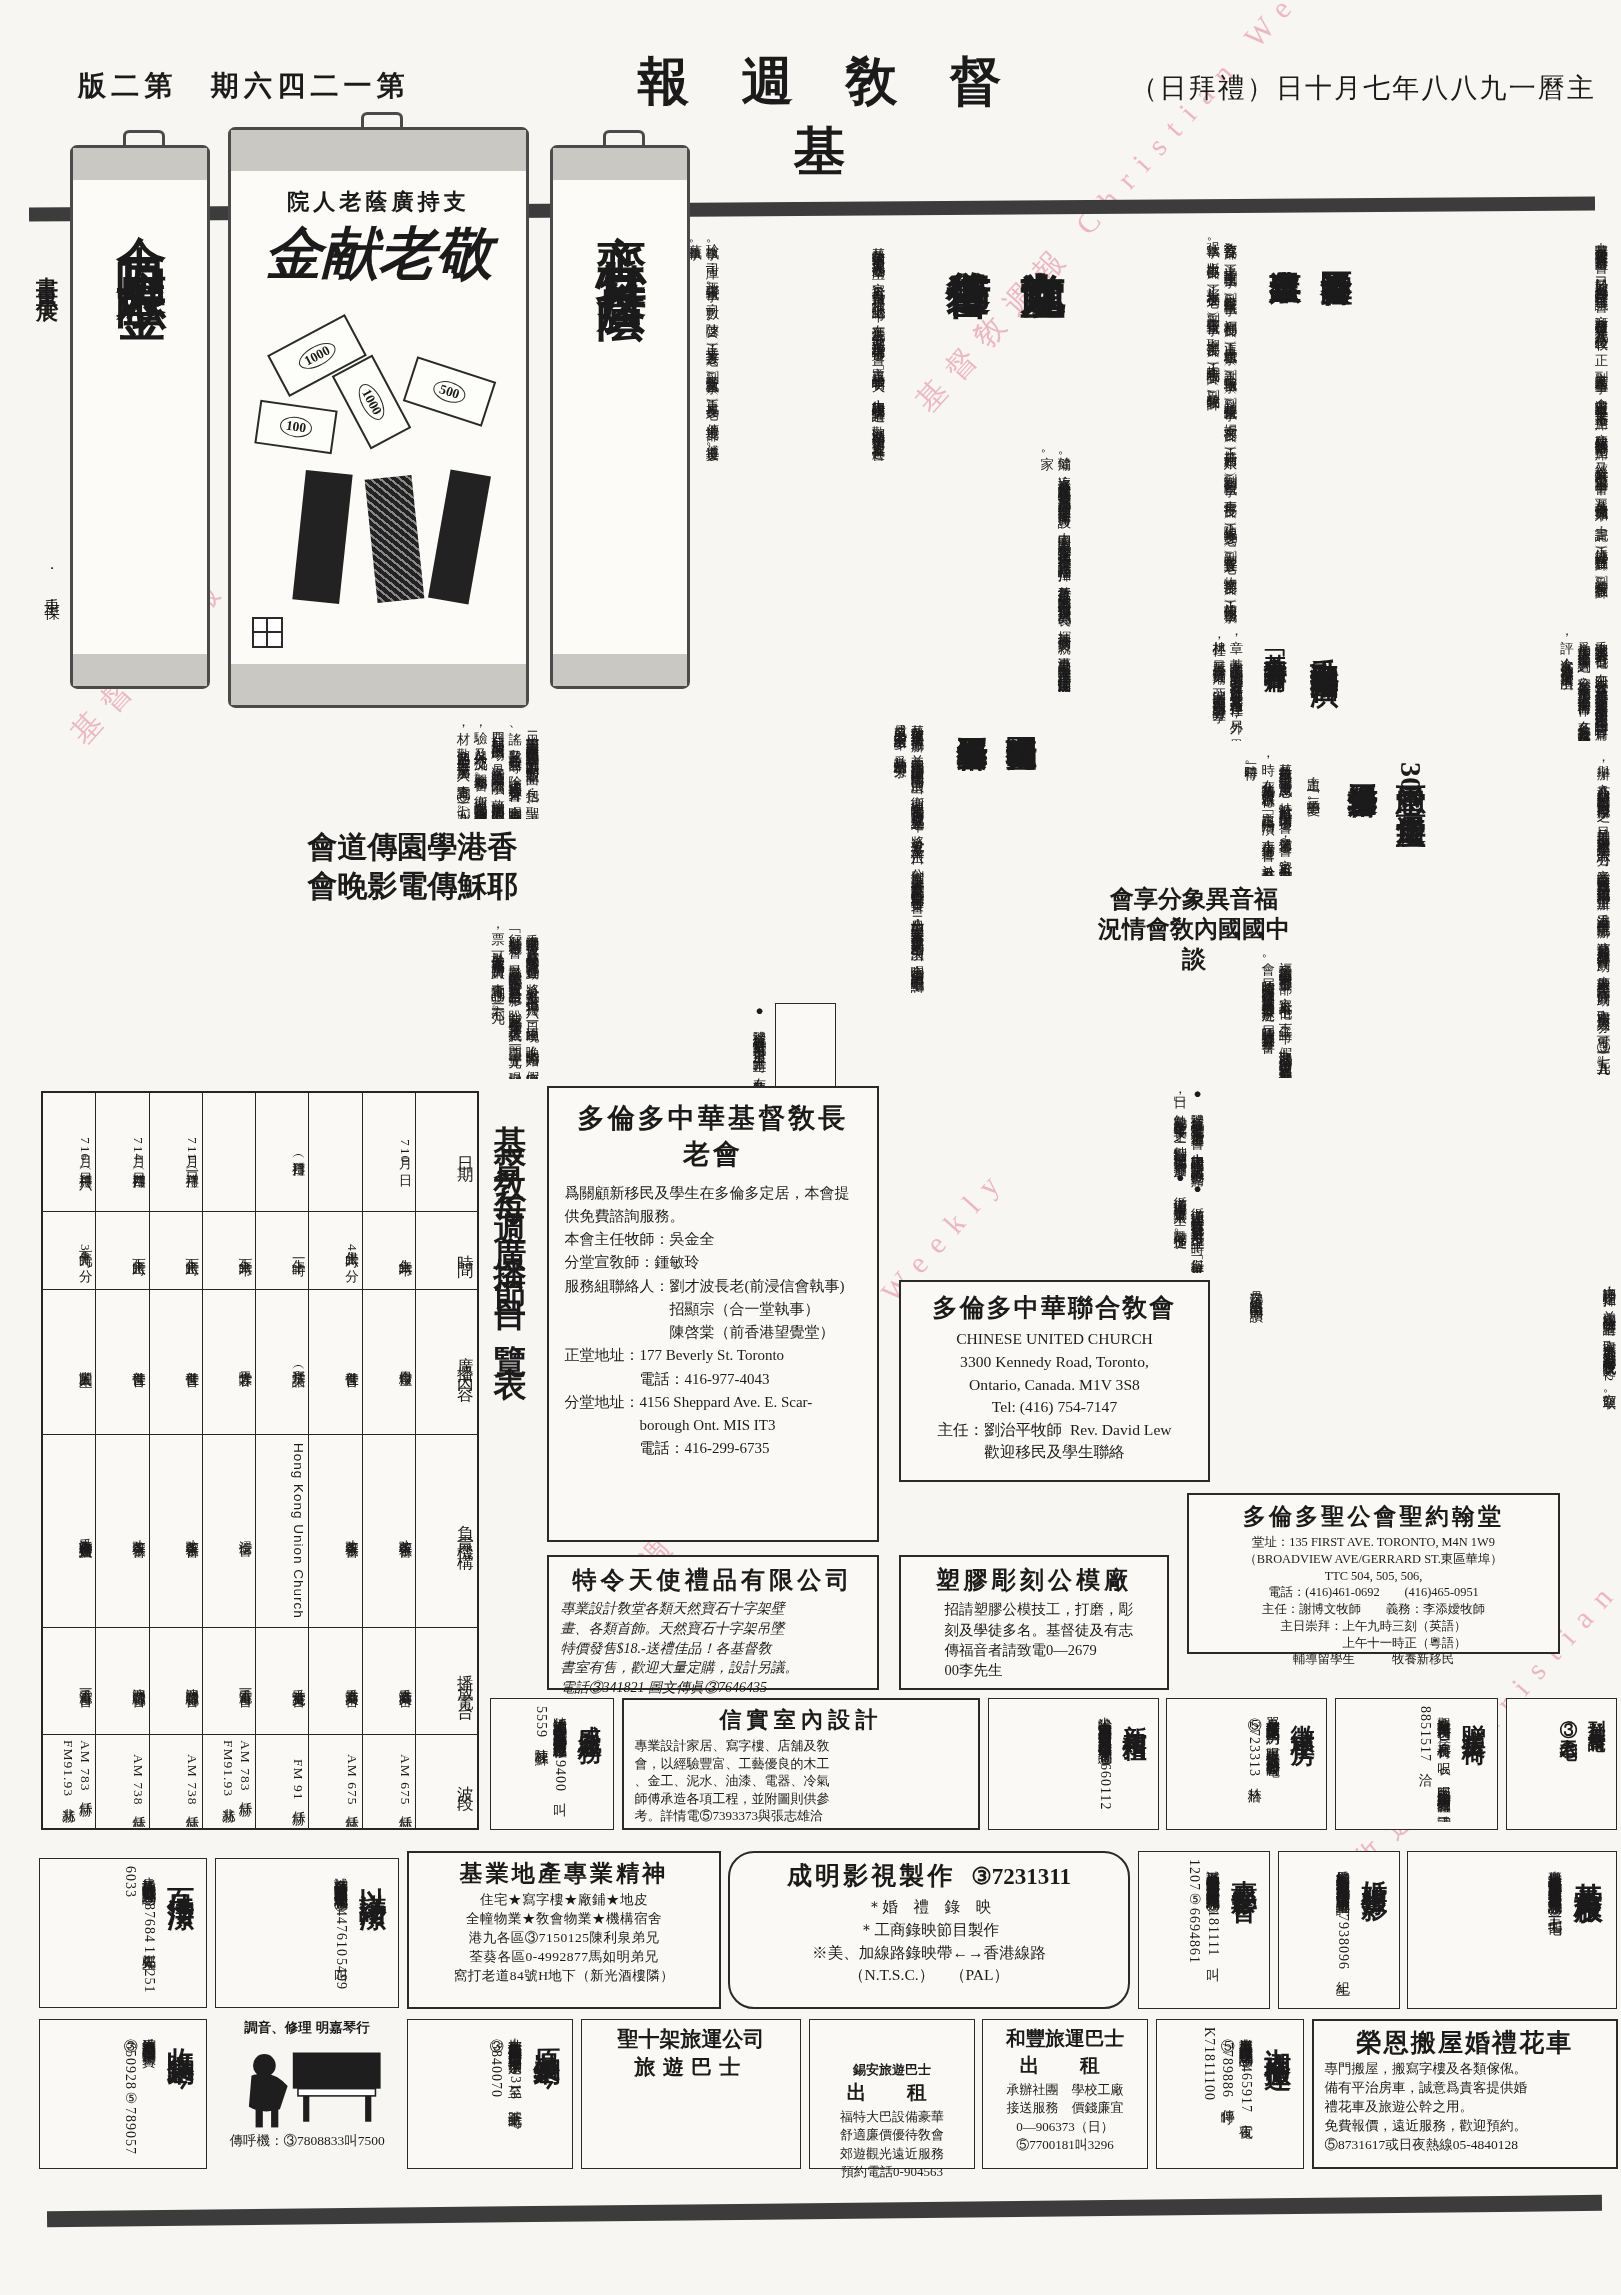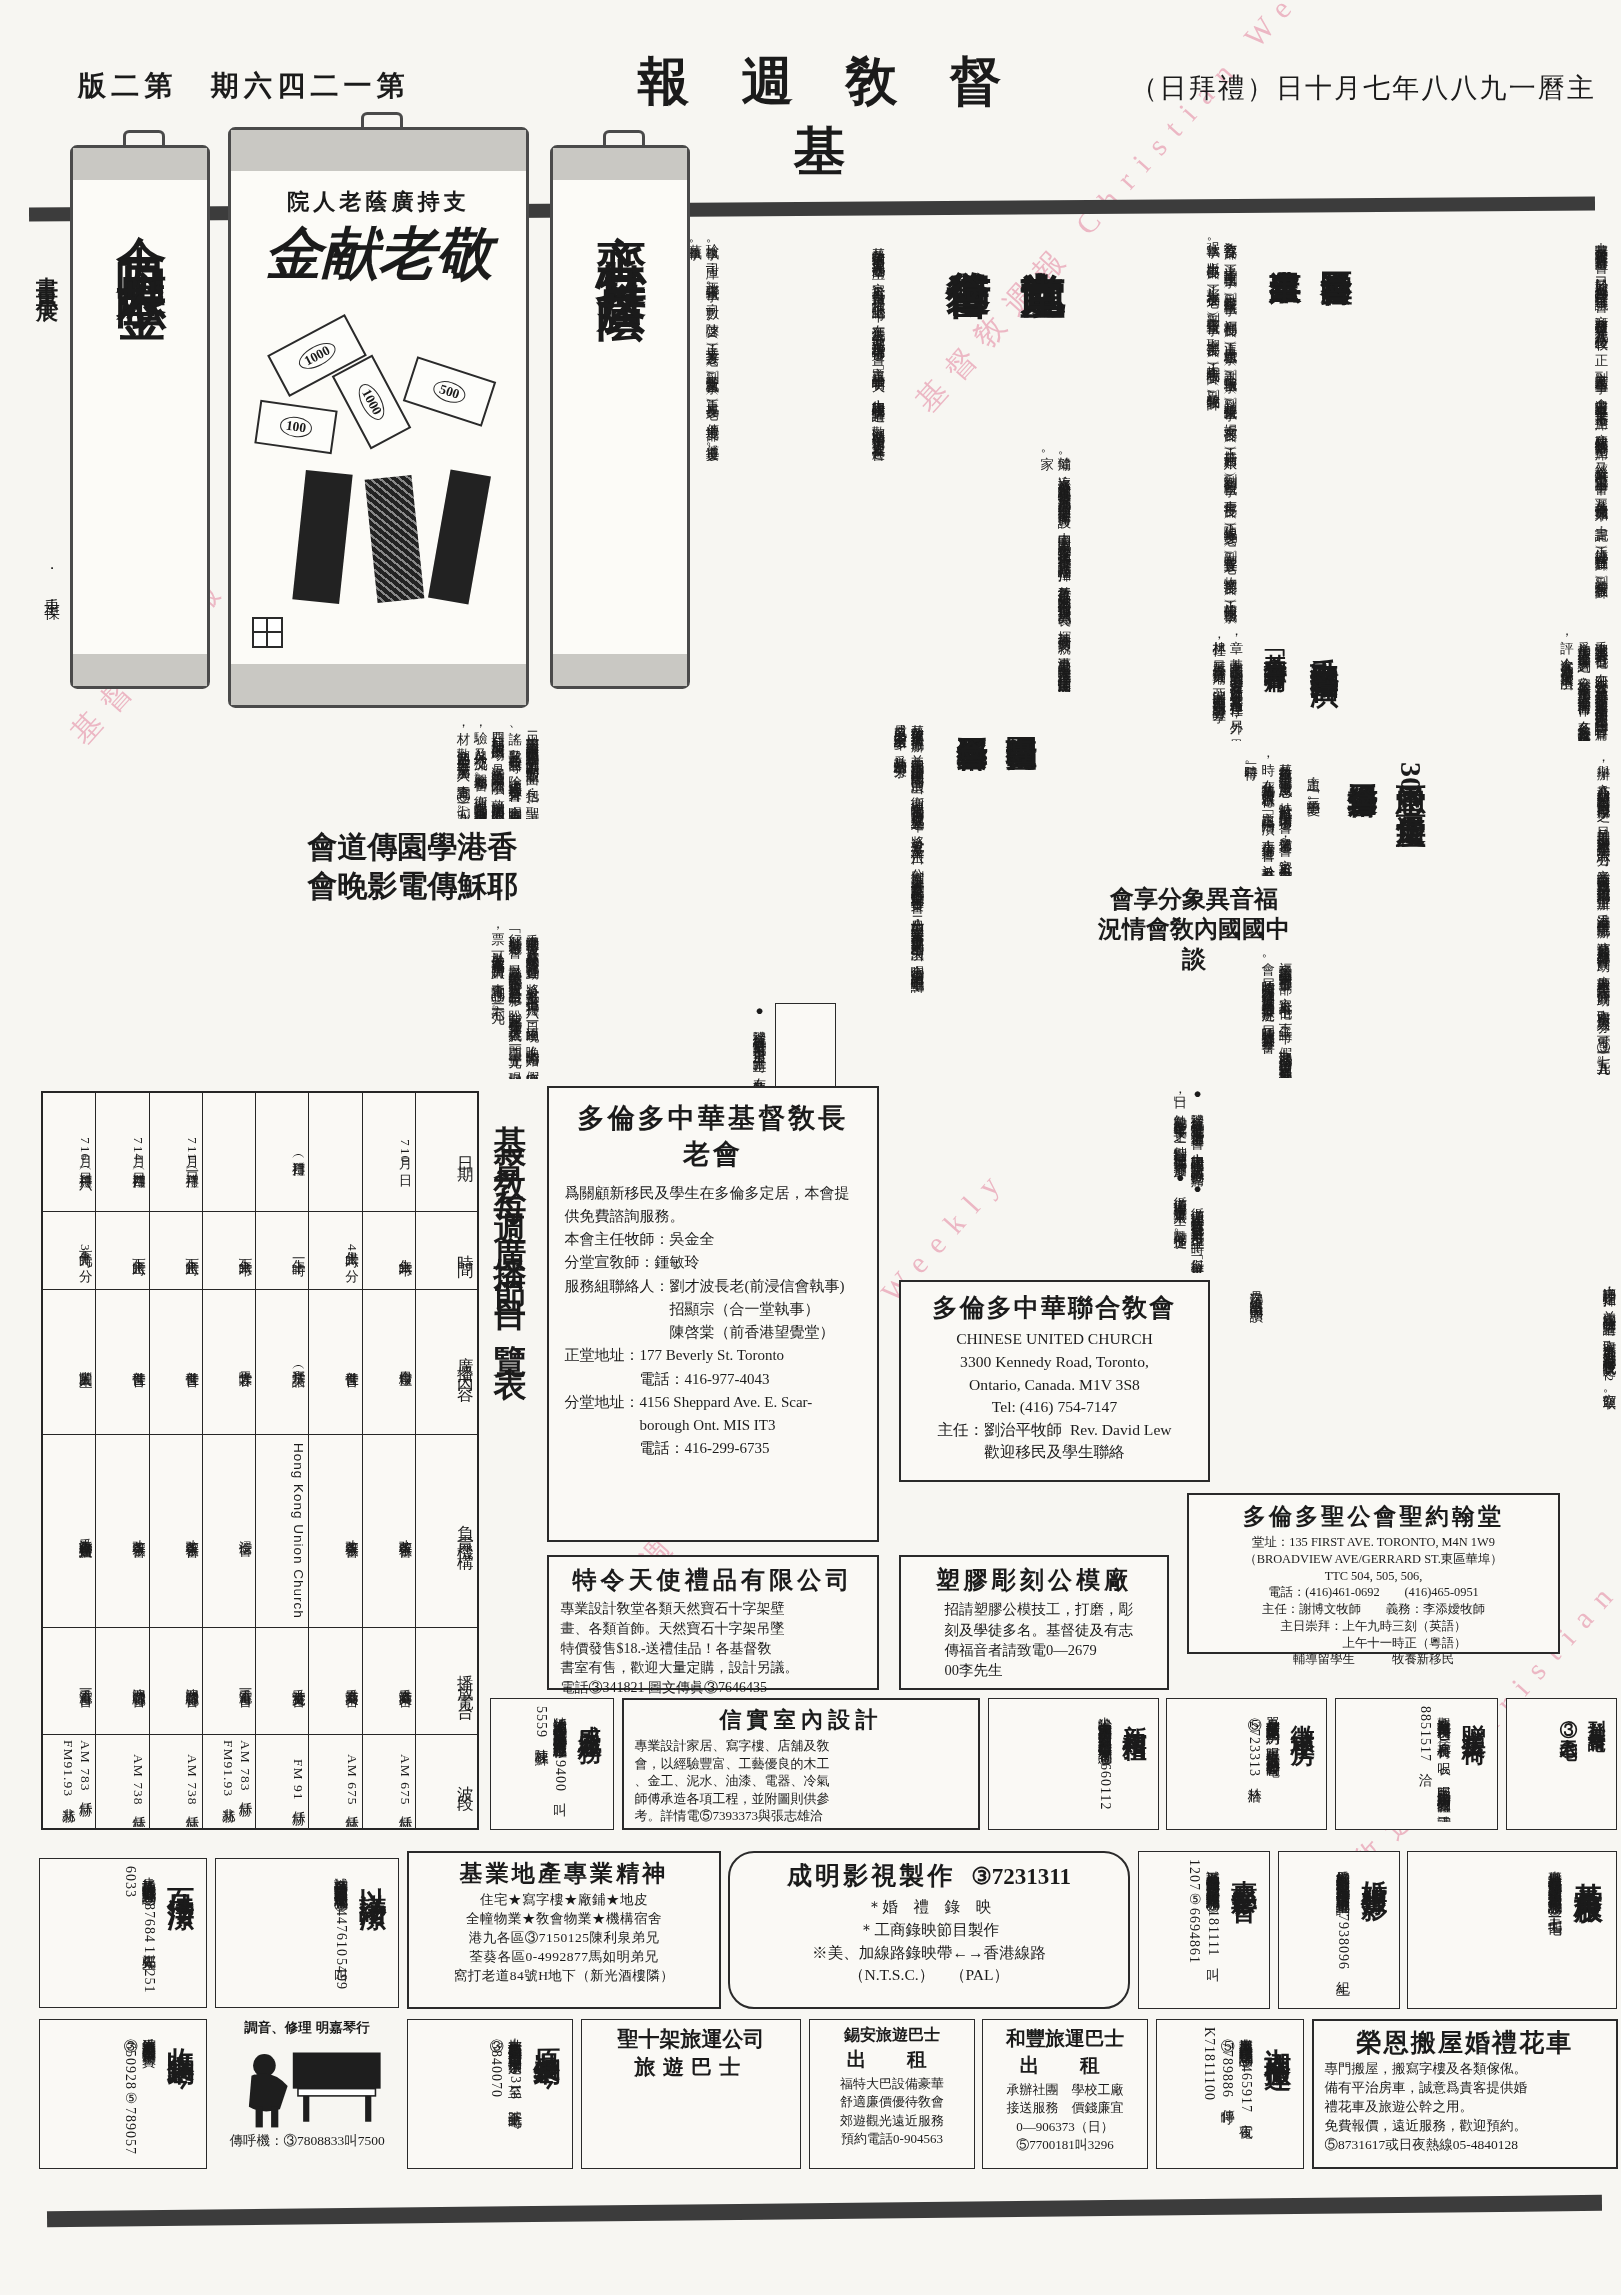--- a/index.html
+++ b/index.html
@@ -264,21 +264,21 @@
       <div>主任：劉治平牧師  Rev. David Lew</div>
       <div>歡迎移民及學生聯絡</div>
     </div>
   </div>
 
   <div class="abs v bodyv" style="left:1218px;top:1280px;width:47px;height:202px;">是次詩班演出「生命的頌讚」。</div>
   <div class="abs v bodyv" style="left:1566px;top:1275px;width:52px;height:373px;">由譚靜芝指揮，並由江耀全牧師講道。索取入場券可到香港浸會學院院牧處G02室領取。</div>
 
   <div class="box abs" style="left:547px;top:1555px;width:332px;height:135px;padding:7.3px 11.4px;">
     <div class="adtitle-h" style="font-size:24px;letter-spacing:4.1px;margin-bottom:3.1px;">特令天使禮品有限公司</div>
-    <div class="lines" style="font-size:14px;line-height:1.4;">
+    <div class="lines" style="font-size:14px;line-height:1.4;font-style:italic;">
       <div>專業設計敎堂各類天然寶石十字架壁</div>
       <div>畫、各類首飾。天然寶石十字架吊墜</div>
       <div>特價發售$18.-送禮佳品！各基督敎</div>
       <div>書室有售，歡迎大量定購，設計另議。</div>
       <div>電話③341821 圖文傳眞③7646435</div>
     </div>
   </div>
 
   <div class="box abs" style="left:899px;top:1555px;width:270px;height:135px;padding:7.3px 11.4px;">
     <div class="adtitle-h" style="font-size:24px;letter-spacing:4.1px;margin-bottom:3.1px;">塑膠彫刻公模廠</div>
@@ -416,21 +416,21 @@
     <div class="vt" style="font-size:27px;">原裝鋼琴</div>
     <div class="vb">大批新舊英美德日韓國鋼琴由千五百起分期保用太子道316至318號十至七時③3840070</div>
   </div>
 
   <div class="thinbox abs" style="left:581px;top:2019px;width:220px;height:150px;padding:5.2px 8.3px;text-align:center;">
     <div class="bold" style="font-size:21px;">聖十架旅運公司</div>
     <div class="bold" style="font-size:21px;letter-spacing:7.3px;">旅遊巴士</div>
   </div>
 
   <div class="thinbox abs" style="left:809px;top:2019px;width:166px;height:150px;padding:5.2px 7.3px;text-align:center;">
-    <div class="bold" style="font-size:16px;">錫安旅遊巴士</div>
+    <div class="bold" style="font-size:13px;margin-top:36px;">錫安旅遊巴士</div>
     <div class="bold" style="font-size:19.7px;letter-spacing:10.4px;">出　租</div>
     <div class="lines" style="font-size:13px;line-height:1.4;margin-top:2.1px;">
       <div>福特大巴設備豪華</div>
       <div>舒適廉價優待敎會</div>
       <div>郊遊觀光遠近服務</div>
       <div>預約電話0-904563</div>
     </div>
   </div>
 
   <div class="thinbox abs" style="left:982px;top:2019px;width:166px;height:150px;padding:5.2px 7.3px;text-align:center;">

